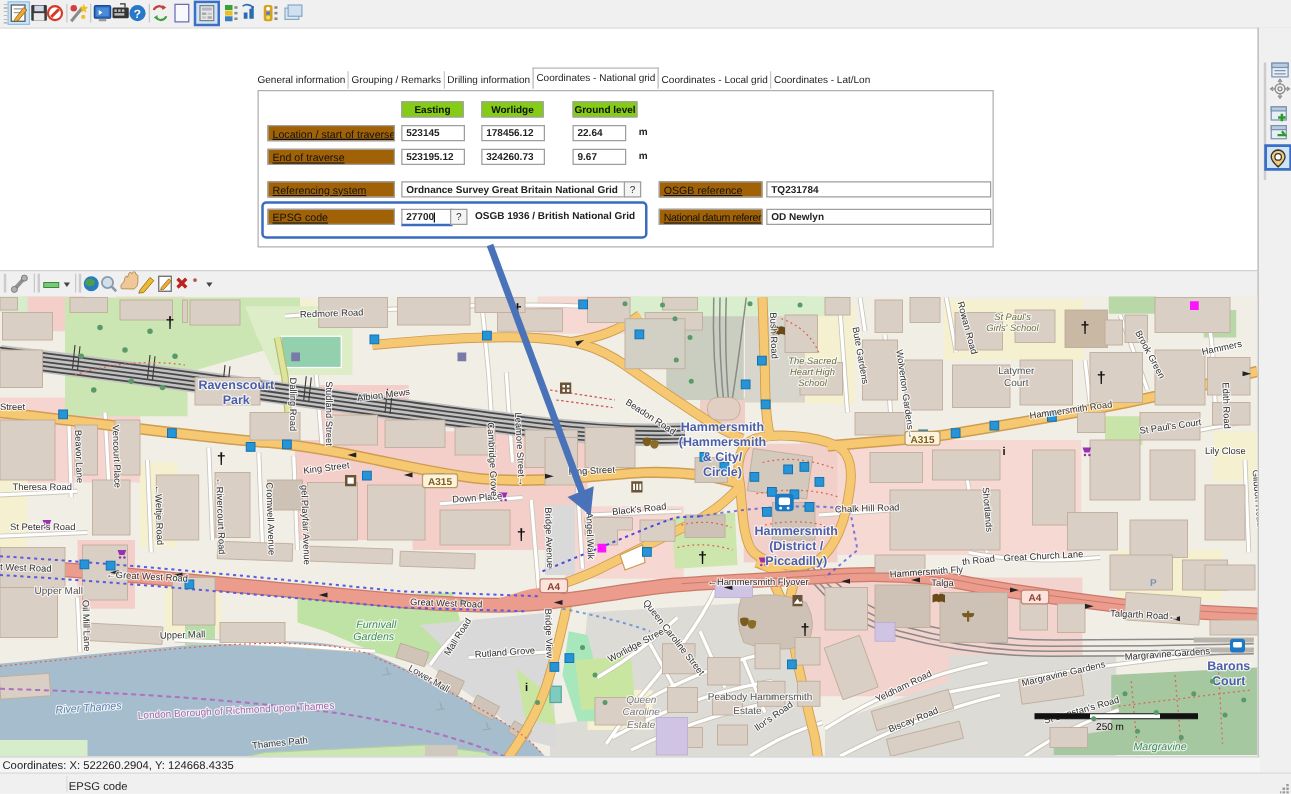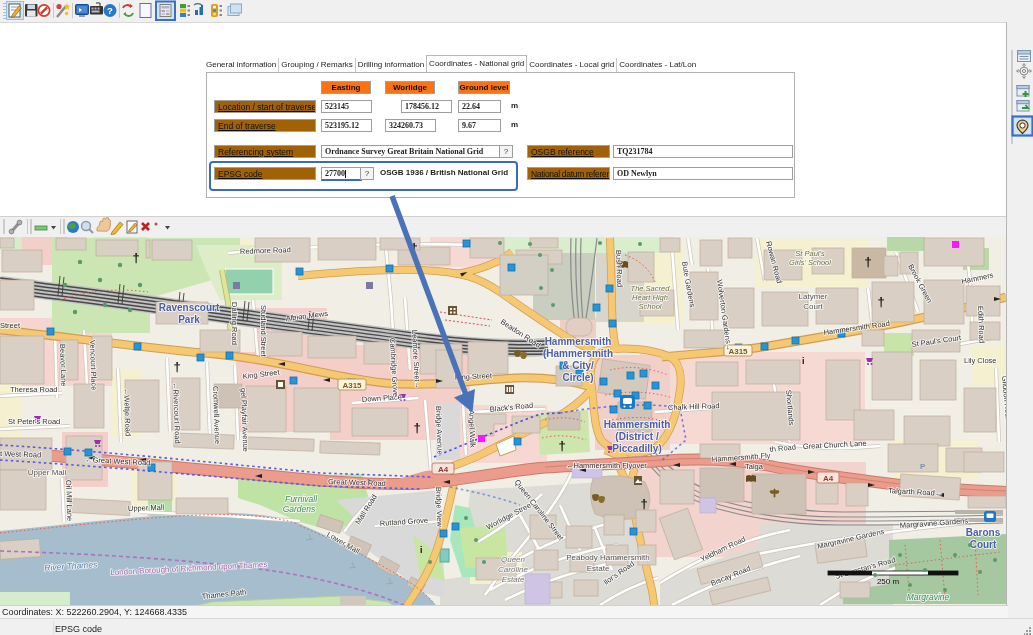--- a/index.html
+++ b/index.html
@@ -7,24 +7,24 @@
  font-family:"Liberation Sans",sans-serif;background:#fff;}
 .abs{position:absolute;}
 
 #tb{left:0;top:0;width:1033px;height:22px;background:#f0f0f0;border-bottom:1px solid #d7d7d7;}
 .grip{width:3px;height:16px;top:3px;background:repeating-linear-gradient(#bbb 0 1px,#f0f0f0 1px 3px);}
 
 #content{left:0;top:23px;width:1006px;height:193px;background:#fff;}
 .tab{font-size:8px;color:#222;padding:0 2px;line-height:14px;height:14px;display:inline-block;}
 .lbox{border:1px solid #a0a0a0;background:#a16207;font-size:8.5px;color:#111;
  padding-left:3px;display:flex;align-items:center;white-space:nowrap;overflow:hidden;text-decoration:underline;}
-.hbox{border:1px solid #a0a0a0;background:#f97316;font-size:8px;color:#111;font-weight:bold;
+.hbox{border:1px solid #a0a0a0;background:#84cc16;font-size:8px;color:#111;font-weight:bold;
  display:flex;align-items:center;justify-content:center;white-space:nowrap;overflow:hidden;}
 .ibox{border:1px solid #9e9e9e;background:#fff;font-size:8px;font-weight:bold;color:#222;
- padding-left:3px;display:flex;align-items:center;white-space:nowrap;overflow:hidden;font-family:Liberation Serif, serif;}
+ padding-left:3px;display:flex;align-items:center;white-space:nowrap;overflow:hidden;}
 .qbox{border:1px solid #9e9e9e;background:#f4f4f4;font-size:8px;color:#333;
  display:flex;align-items:center;justify-content:center;}
 .txt{font-size:8px;font-weight:bold;color:#222;white-space:nowrap;}
 
 #mtb{left:0;top:216px;width:1006px;height:21px;background:#f0f0f0;border-top:1px solid #d0d0d0;border-bottom:1px solid #cfcfcf;}
 
 #rp{left:1006px;top:22px;width:27px;height:596px;background:#f0f0f0;border-left:1px solid #b5b5b5;}
 
 #sb1{left:0;top:605px;width:1006px;height:13px;background:#f5f5f5;border-top:1px solid #d0d0d0;font-size:9px;color:#222;line-height:13px;padding-left:2px;}
 #sb2{left:0;top:618px;width:1033px;height:17px;background:#f0f0f0;border-top:1px solid #d9d9d9;font-size:9px;color:#222;}
@@ -120,21 +120,21 @@
  </div>
 
  <div class="abs" style="left:206px;top:49px;width:587px;height:124px;border:1px solid #b0b0b0;"></div>
 
  <div class="abs hbox" style="left:321px;top:58px;width:48px;height:11px;">Easting</div>
  <div class="abs hbox" style="left:385px;top:58px;width:48px;height:11px;">Worlidge</div>
  <div class="abs hbox" style="left:458px;top:58px;width:50px;height:11px;">Ground level</div>
 
  <div class="abs lbox" style="left:214px;top:77px;width:97px;height:11px;">Location / start of traverse</div>
  <div class="abs ibox" style="left:321px;top:77px;width:46px;height:11px;">523145</div>
- <div class="abs ibox" style="left:385px;top:77px;width:46px;height:11px;margin-left:16px;">178456.12</div>
+ <div class="abs ibox" style="left:385px;top:77px;width:46px;height:11px;">178456.12</div>
  <div class="abs ibox" style="left:458px;top:77px;width:38px;height:11px;">22.64</div>
  <div class="abs txt" style="left:511px;top:78px;">m</div>
 
  <div class="abs lbox" style="left:214px;top:96px;width:97px;height:11px;">End of traverse</div>
  <div class="abs ibox" style="left:321px;top:96px;width:46px;height:11px;">523195.12</div>
  <div class="abs ibox" style="left:385px;top:96px;width:46px;height:11px;">324260.73</div>
  <div class="abs ibox" style="left:458px;top:96px;width:38px;height:11px;">9.67</div>
  <div class="abs txt" style="left:511px;top:97px;">m</div>
 
  <div class="abs lbox" style="left:214px;top:122px;width:97px;height:11px;">Referencing system</div>

